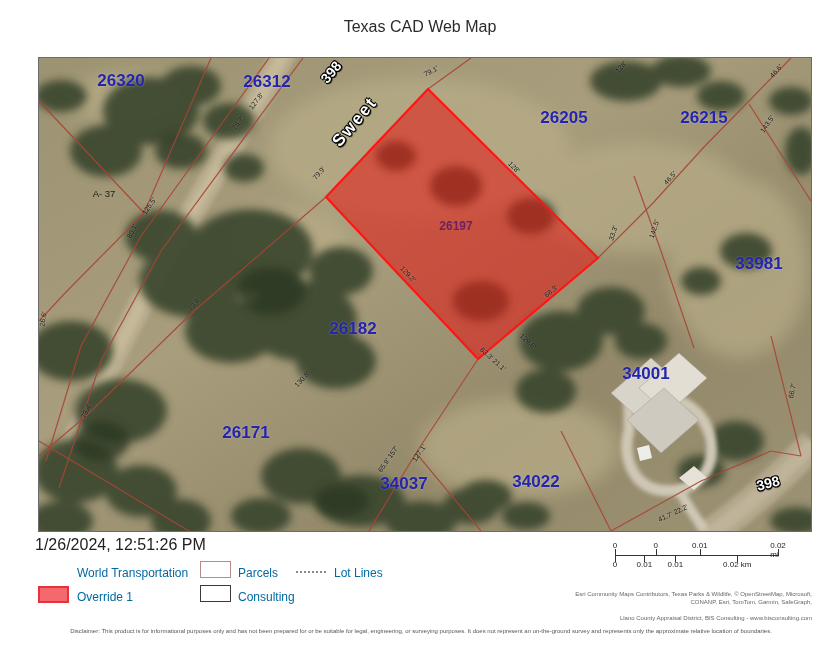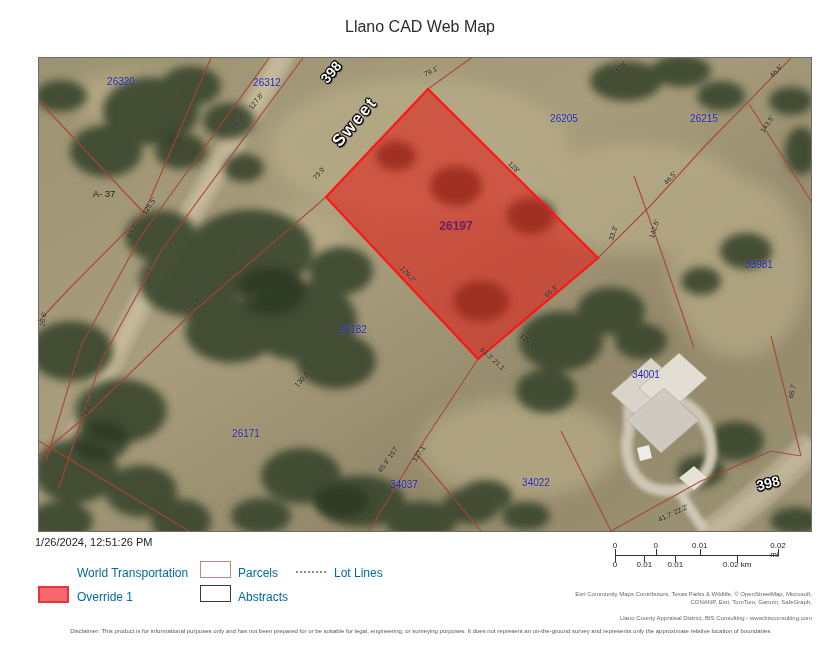--- a/index.html
+++ b/index.html
@@ -5,29 +5,29 @@
   html,body{margin:0;padding:0;background:#fff;}
   .page{position:relative;width:840px;height:649px;background:#fff;overflow:hidden;
         font-family:"Liberation Sans","DejaVu Sans",sans-serif;}
   .title{position:absolute;left:0;top:18px;width:840px;text-align:center;
          font-size:16px;color:#2b2b2b;}
   .map{position:absolute;left:38px;top:57px;width:772px;height:473px;
        border:1px solid #6b6b6b;overflow:hidden;background:#998f6f;}
   .map svg{position:absolute;left:0;top:0;}
   .labels-layer{position:absolute;left:0;top:0;width:100%;height:100%;}
   .mlbl{position:absolute;white-space:nowrap;pointer-events:none;}
-  .mlbl.parcel-id{color:#2424ad;font-weight:normal;font-size:10px;
+  .mlbl.parcel-id{color:#2424ad;font-weight:bold;font-size:17px;
         text-shadow:0 0 2px rgba(255,255,255,.35);}
   .mlbl.parcel-hl{color:#6e2160;font-weight:bold;font-size:12px;}
   .mlbl.abstract{color:#20201c;font-size:9.5px;}
   .mlbl.dim{color:#171717;font-size:7px;text-shadow:0 0 2px rgba(255,255,255,.45);}
   .mlbl.road,.mlbl.road-name{color:#fff;font-weight:bold;font-size:14px;
         text-shadow:-1px -1px 0 #000,1px -1px 0 #000,-1px 1px 0 #000,1px 1px 0 #000,0 2px 1px rgba(0,0,0,.7);}
   .mlbl.road-name{font-size:17px;letter-spacing:2px;}
-  .timestamp{position:absolute;left:35px;top:536px;font-size:11px;color:#222;}
+  .timestamp{position:absolute;left:35px;top:536px;font-size:16px;color:#222;}
   .legend-label{position:absolute;font-size:12px;color:#0369a1;}
   .swatch{position:absolute;width:31px;height:17px;background:#fff;box-sizing:border-box;}
   .swatch.parcels{border:1.5px solid #b78d80;}
   .swatch.abstracts{border:1.5px solid #3a3a3a;}
   .swatch.override{background:#f4686e;border:2px solid #e3343c;}
   .lotline{position:absolute;width:30px;height:0;border-top:2px dotted #8a8a8a;}
   .scale-wrap{position:absolute;left:598px;top:539px;width:198px;}
   .scale-ratio{text-align:center;font-size:11px;color:#222;}
   .bar-area{position:relative;height:34px;margin-left:17px;width:163px;margin-top:1px;}
   .bar-line{position:absolute;left:0;top:15px;width:163px;height:1px;background:#333;}
@@ -40,21 +40,21 @@
   .credit{position:absolute;left:430px;top:615px;width:382px;font-size:6px;
           color:#666;text-align:right;}
   .disclaimer{position:absolute;left:18px;top:628px;width:806px;font-size:6px;
           color:#555;text-align:center;}
 </style>
 </head>
 <body>
 
 <div class="page">
 
-  <div class="title">Llano CAD Web Map</div>
+  <div class="title">Texas CAD Web Map</div>
 
   <div class="map">
     <svg width="772" height="473" viewBox="0 0 772 473">
       <defs>
         <linearGradient id="g0" x1="0" y1="0" x2="1" y2="1">
           <stop offset="0" stop-color="#9c9372"></stop>
             <stop offset="0.4" stop-color="#a89d7c"></stop>
           <stop offset="0.7" stop-color="#93896a"></stop>
             <stop offset="1" stop-color="#9c9274"></stop>
         </linearGradient>
@@ -212,21 +212,21 @@
 
   <div>
     <span class="legend-label" style="left:77px;top:566px">World Transportation</span>
     <span class="swatch parcels" style="left:200px;top:561px"></span>
     <span class="legend-label" style="left:238px;top:566px">Parcels</span>
     <span class="lotline" style="left:296px;top:571px"></span>
     <span class="legend-label" style="left:334px;top:566px">Lot Lines</span>
     <span class="swatch override" style="left:38px;top:586px"></span>
     <span class="legend-label" style="left:77px;top:590px">Override 1</span>
     <span class="swatch abstracts" style="left:200px;top:585px"></span>
-    <span class="legend-label" style="left:238px;top:590px">Abstracts</span>
+    <span class="legend-label" style="left:238px;top:590px">Consulting</span>
   </div>
 
   <div class="scale-wrap">
     <div class="bar-area">
       <div class="bar-line"></div>
     <span class="s-lbl mi" style="left: 0%;">0</span>
         <span class="tick mi" style="left: 0%;"></span>
         <span class="s-lbl mi" style="left: 25%;">0</span>
         <span class="tick mi" style="left: 25%;"></span>
         <span class="s-lbl mi" style="left: 52%;">0.01</span>

